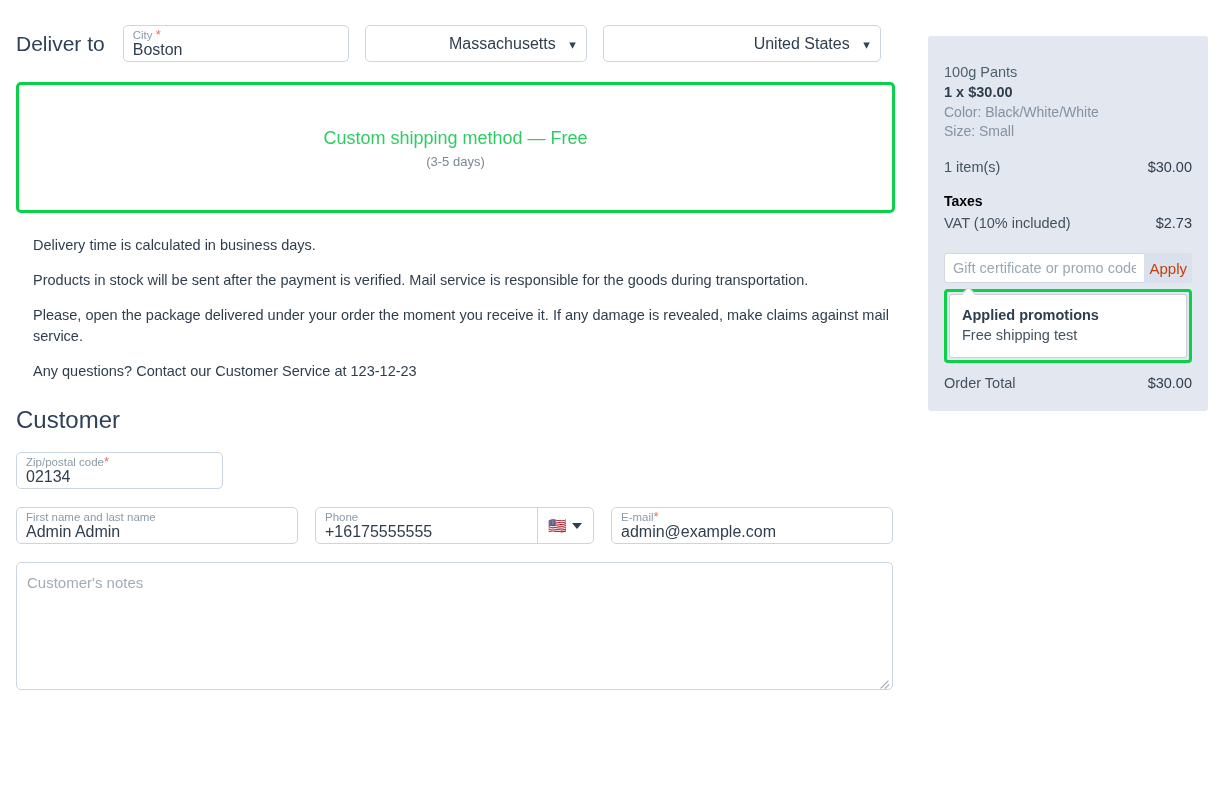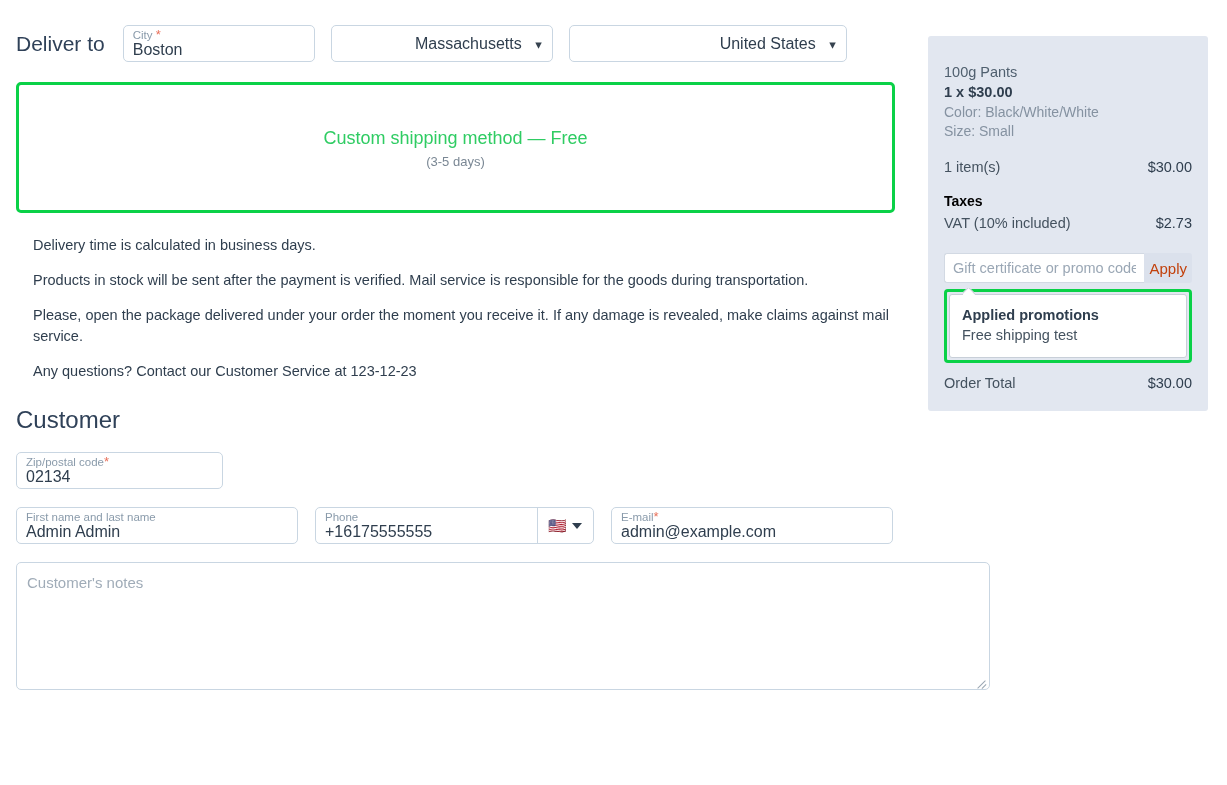--- a/index.html
+++ b/index.html
@@ -70,21 +70,21 @@
     background: transparent;
     width: 100%;
     height: 100%;
     padding: 14px 9px 2px 9px;
     font-family: "Liberation Sans", sans-serif;
     font-size: 16px;
     color: #2f3e4e;
   }
   .ff input::placeholder { color: #a6b2be; }
 
-  .city-field { width: 192px; }
+  .city-field { width: 226px; }
 
   .sel-wrap {
     position: relative;
     border: 1px solid #c9d6e2;
     border-radius: 5px;
     background: #fff;
     height: 37px;
   }
   .sel-wrap select {
     -webkit-appearance: none;
@@ -186,21 +186,21 @@
   .flag-chev {
     width: 0; height: 0;
     border-left: 5px solid transparent;
     border-right: 5px solid transparent;
     border-top: 6px solid #2f3e4e;
   }
   .phone-field input { padding-right: 60px; }
 
   .notes-wrap {
     margin-top: 18px;
-    width: 974px;
+    width: 877px;
     height: 128px;
     border: 1px solid #c9d6e2;
     border-radius: 5px;
     background: #fff;
     position: relative;
   }
   .notes-wrap textarea {
     border: none;
     outline: none;
     resize: none;

